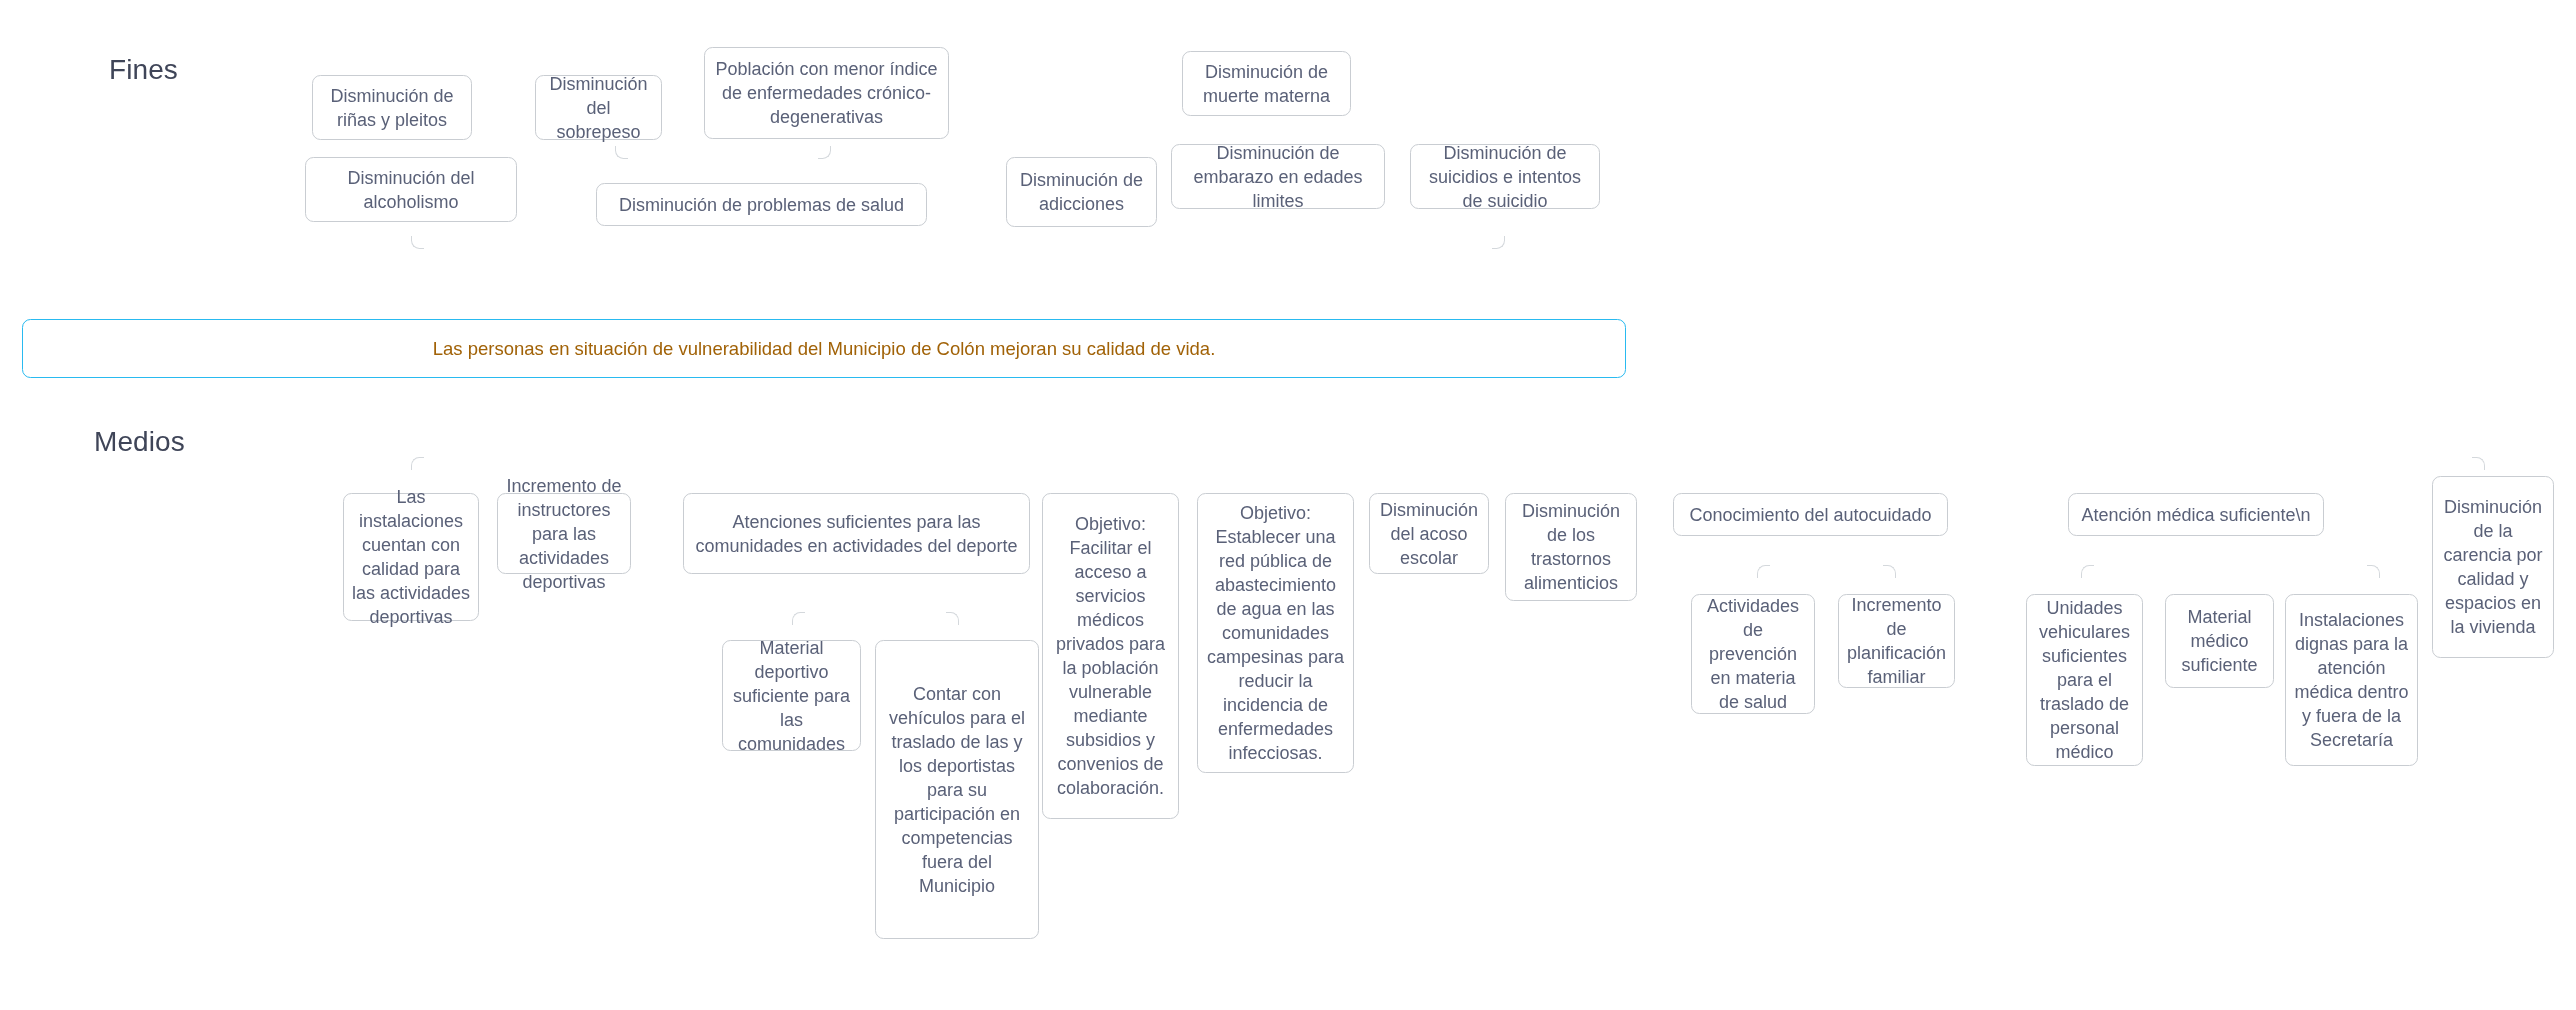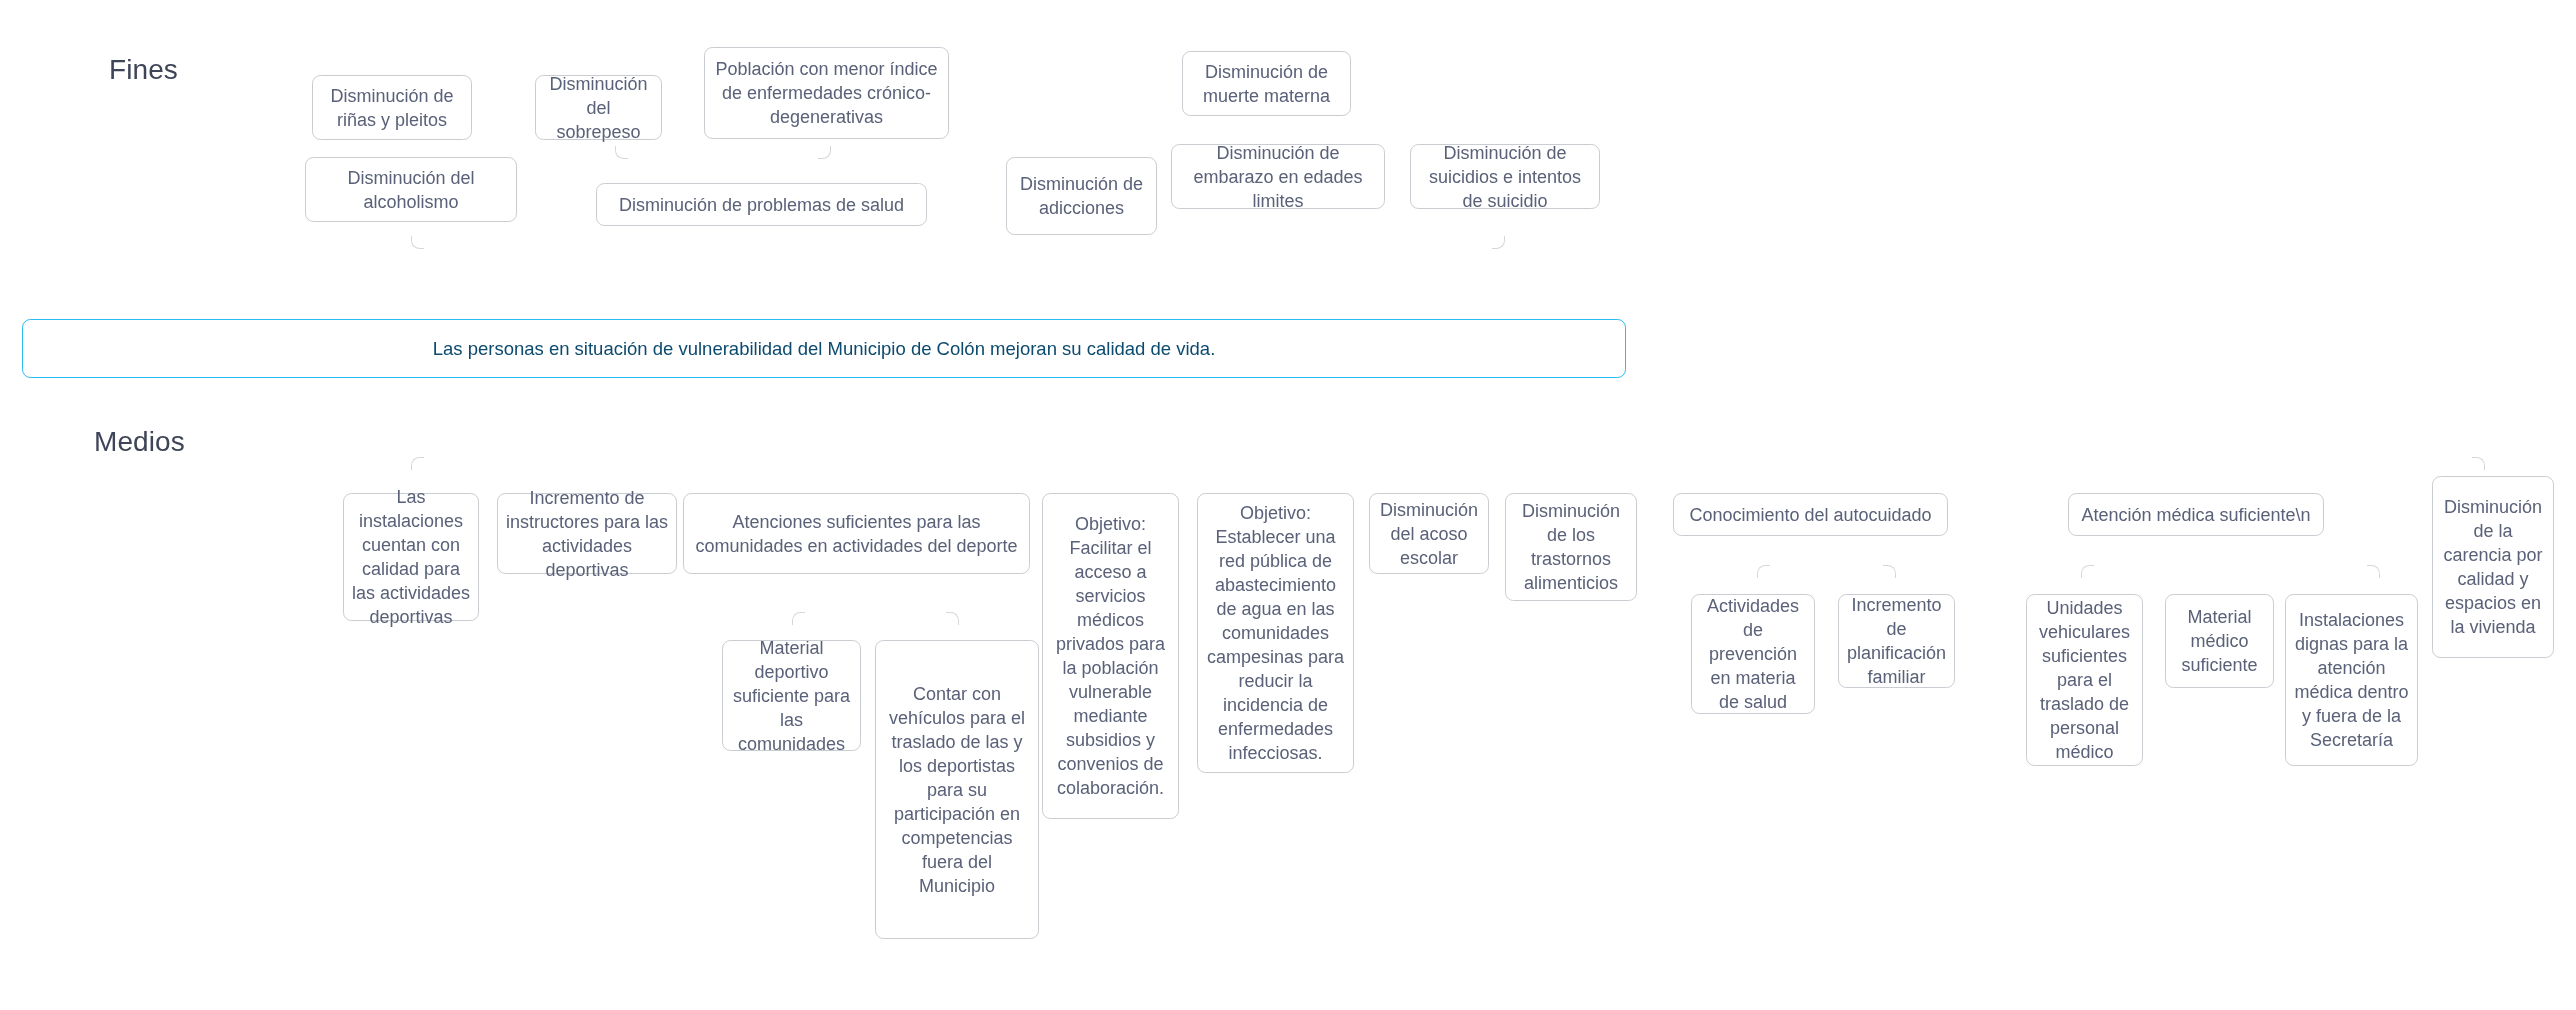--- a/index.html
+++ b/index.html
@@ -53,21 +53,21 @@
     height: 59px;
     border: 1.8px solid #29baf0;
     border-radius: 8.4px;
     background: #ffffff;
     display: flex;
     align-items: center;
     justify-content: center;
     z-index: 4;
   }
   .banner span {
-    color: #0c4a6e;
+    color: #a16207;
     font-size: 18.5px;
     line-height: 24px;
     text-align: center;
   }
   .hln { height: 1.8px; }
   .vln { width: 1.8px; }
   
   .corner {
     position: absolute;
     border: 1.8px solid #d4d8dc;
@@ -129,21 +129,21 @@
   </div>
 
   <div class="node" id="f5" style="left:305px; top:157px; width:212px; height:65px;">
     <span>Disminución del alcoholismo</span>
   </div>
 
   <div class="node" id="f6" style="left:596px; top:183px; width:331px; height:43px;">
     <span>Disminución de problemas de salud</span>
   </div>
 
-  <div class="node" id="f7" style="left:1006px; top:157px; width:151px; height:78px;">
+  <div class="node" id="f7" style="left:1006px; top:157px; width:151px; height:70px;">
     <span>Disminución de adicciones</span>
   </div>
 
   <div class="node" id="f8" style="left:1171px; top:144px; width:214px; height:65px;">
     <span>Disminución de embarazo en edades limites</span>
   </div>
 
   <div class="node" id="f9" style="left:1410px; top:144px; width:190px; height:65px;">
     <span>Disminución de suicidios e intentos de suicidio</span>
   </div>
@@ -166,21 +166,21 @@
   <div class="vln" style="left:1275px; top:459px; height:35px;"></div>
   <div class="vln" style="left:1429px; top:459px; height:35px;"></div>
   <div class="vln" style="left:1573px; top:459px; height:35px;"></div>
   <div class="vln" style="left:1811px; top:459px; height:35px;"></div>
   <div class="vln" style="left:2198px; top:459px; height:35px;"></div>
 
   <div class="node" id="m1" style="left:343px; top:493px; width:136px; height:128px;">
     <span>Las instalaciones cuentan con calidad para las actividades deportivas</span>
   </div>
 
-  <div class="node" id="m2" style="left:497px; top:493px; width:180px; height:81px;">
+  <div class="node" id="m2" style="left:497px; top:493px; width:134px; height:81px;">
     <span>Incremento de instructores para las actividades deportivas</span>
   </div>
 
   <div class="node" id="m3" style="left:683px; top:493px; width:347px; height:81px;">
     <span>Atenciones suficientes para las comunidades en actividades del deporte</span>
   </div>
 
   <div class="node" id="m4" style="left:1042px; top:493px; width:137px; height:326px;">
     <span>Objetivo: Facilitar el acceso a servicios médicos privados para la población vulnerable mediante subsidios y convenios de colaboración.</span>
   </div>

